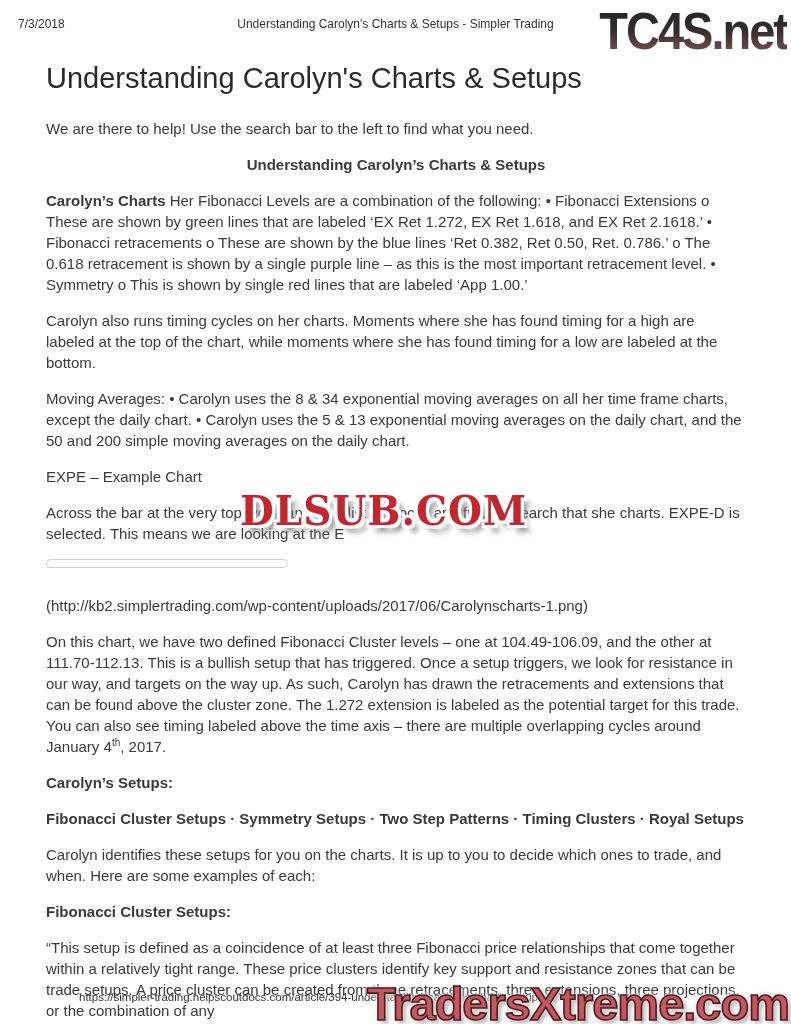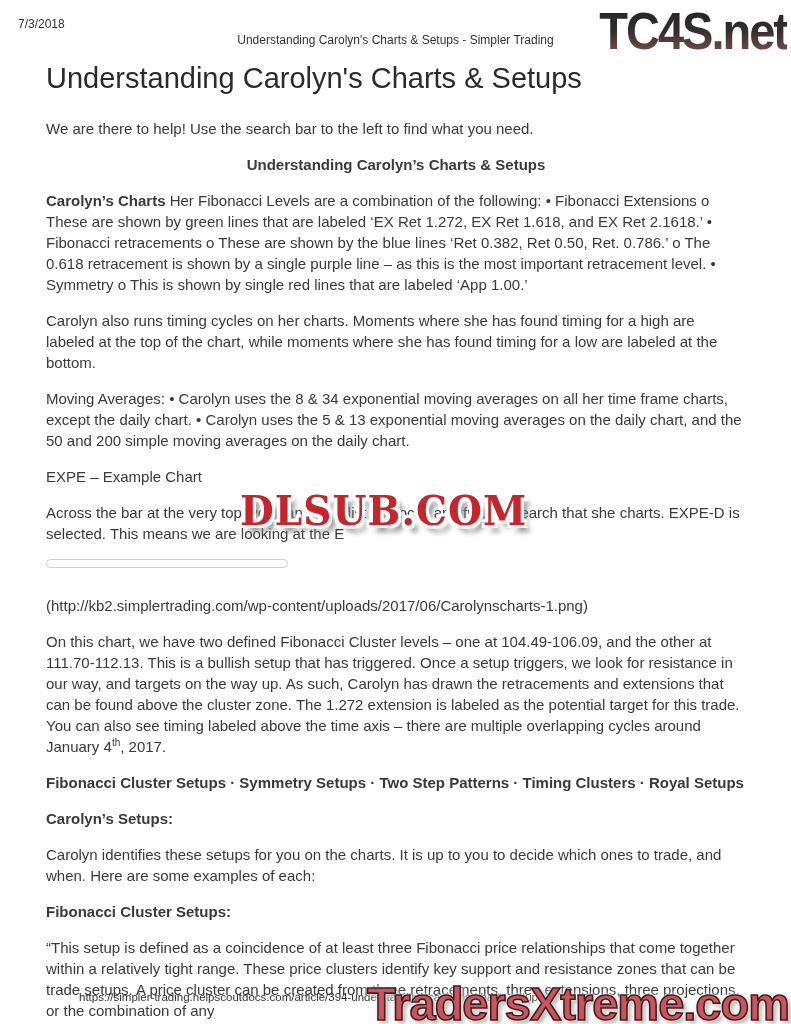--- a/index.html
+++ b/index.html
@@ -10,21 +10,21 @@
     height: 1024px;
     background: #ffffff;
     overflow: hidden;
     font-family: "Liberation Sans", sans-serif;
     color: #3a3a3a;
   }
 
   
   .print-header { position: absolute; top: 17px; left: 0; width: 100%; height: 20px; font-size: 12px; color: #333; }
   .print-date { position: absolute; left: 18px; top: 0; }
-  .print-doc-title { position: absolute; left: 0; right: 0; top: 16px; text-align: center; }
+  .print-doc-title { position: absolute; left: 0; right: 0; top: 0; text-align: center; }
 
   
   .site-logo {
     position: absolute; top: 0px; right: 4px;
     font-size: 47px; font-weight: bold; letter-spacing: -2px;
     transform: scaleY(1.12); transform-origin: top right;
     background: linear-gradient(180deg, #242122 0%, #332d2e 50%, #6b4a46 80%, #9a675d 100%);
     -webkit-background-clip: text; background-clip: text; color: transparent;
   }
 
@@ -104,23 +104,23 @@
     <p>EXPE – Example Chart</p>
 
     <p>Across the bar at the very top, you can see a list of stocks and futures search that she charts. EXPE-D is selected. This means we are looking at the E</p>
 
     <div class="img-placeholder"></div>
 
     <p>(http://kb2.simplertrading.com/wp-content/uploads/2017/06/Carolynscharts-1.png)</p>
 
     <p><span>On this chart, we have two defined Fibonacci Cluster levels – one at 104.49-106.09, and the other at 111.70-112.13. This is a bullish setup that has triggered. Once a setup triggers, we look for resistance in our way, and targets on the way up. As such, Carolyn has drawn the retracements and extensions that can be found above the cluster zone. The 1.272 extension is labeled as the potential target for this trade. You can also see timing labeled above the time axis – there are multiple overlapping cycles around January 4</span><sup>th</sup><span>, 2017.</span></p>
 
+    <p class="bold">Carolyn’s Setups:</p>
+
     <p class="bold">Fibonacci Cluster Setups · Symmetry Setups · Two Step Patterns · Timing Clusters · Royal Setups</p>
-
-    <p class="bold">Carolyn’s Setups:</p>
 
     <p>Carolyn identifies these setups for you on the charts. It is up to you to decide which ones to trade, and when. Here are some examples of each:</p>
 
     <p class="bold">Fibonacci Cluster Setups:</p>
 
     <p>“This setup is defined as a coincidence of at least three Fibonacci price relationships that come together within a relatively tight range. These price clusters identify key support and resistance zones that can be trade setups. A price cluster can be created from three retracements, three extensions, three projections, or the combination of any</p>
   </div>
 
   <div class="center-watermark">DLSUB.COM</div>
 

